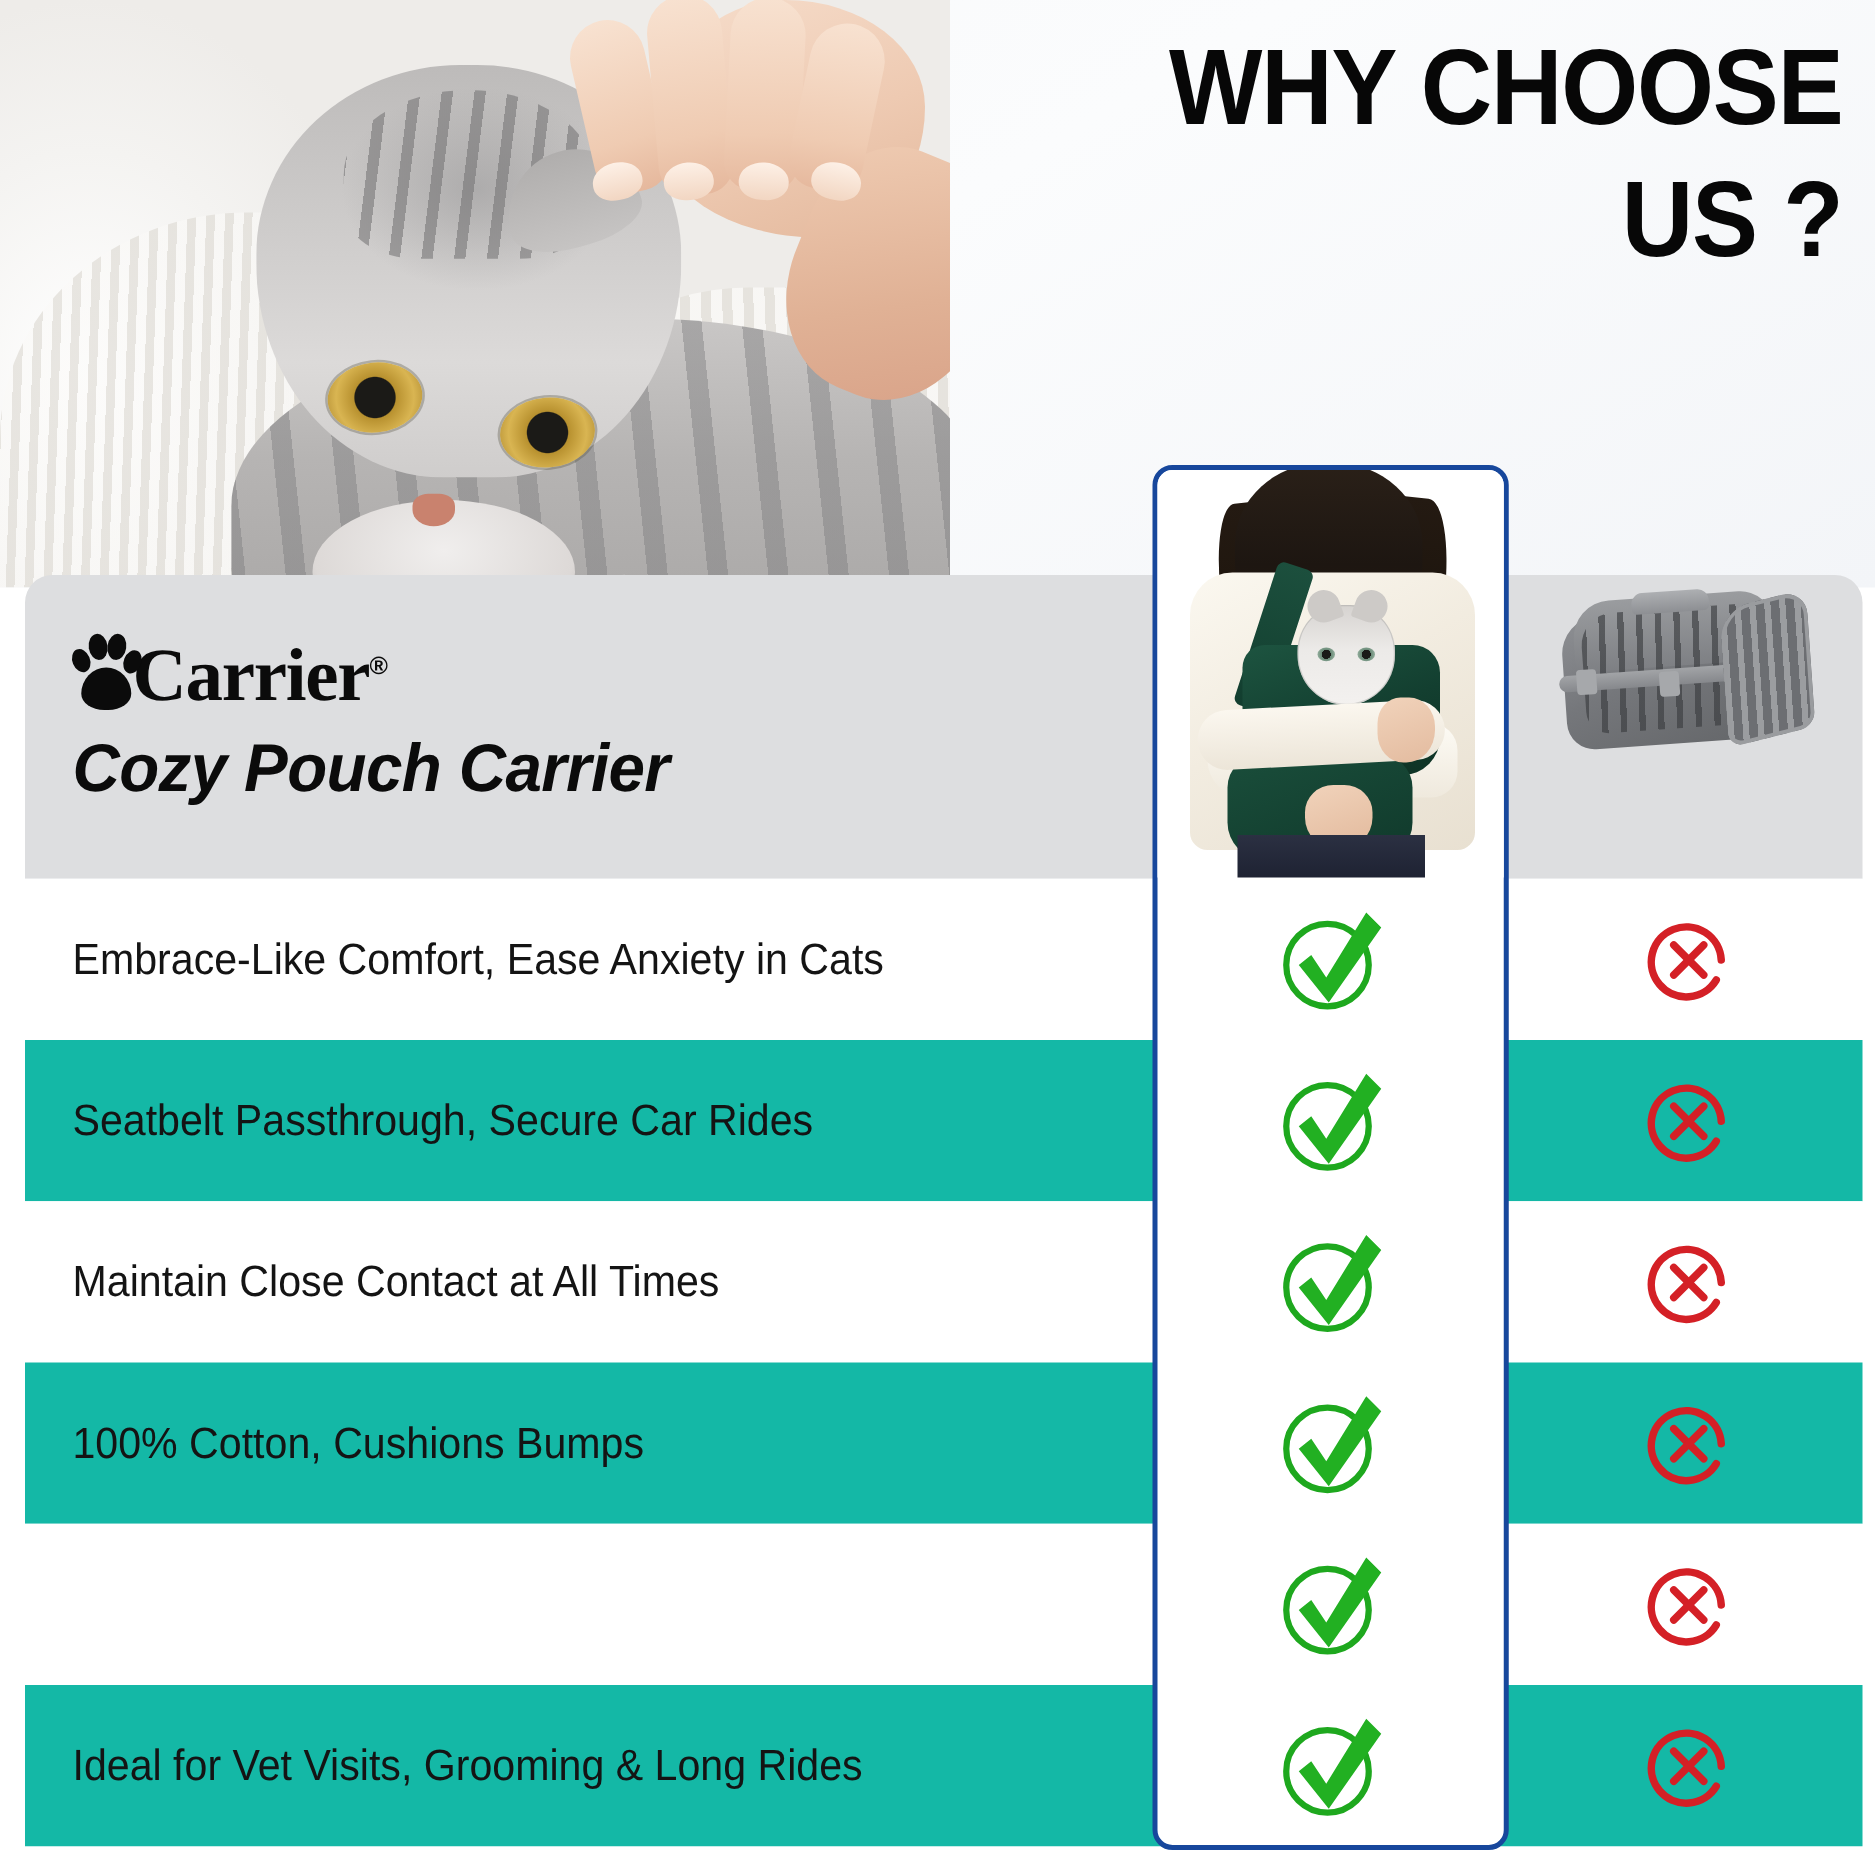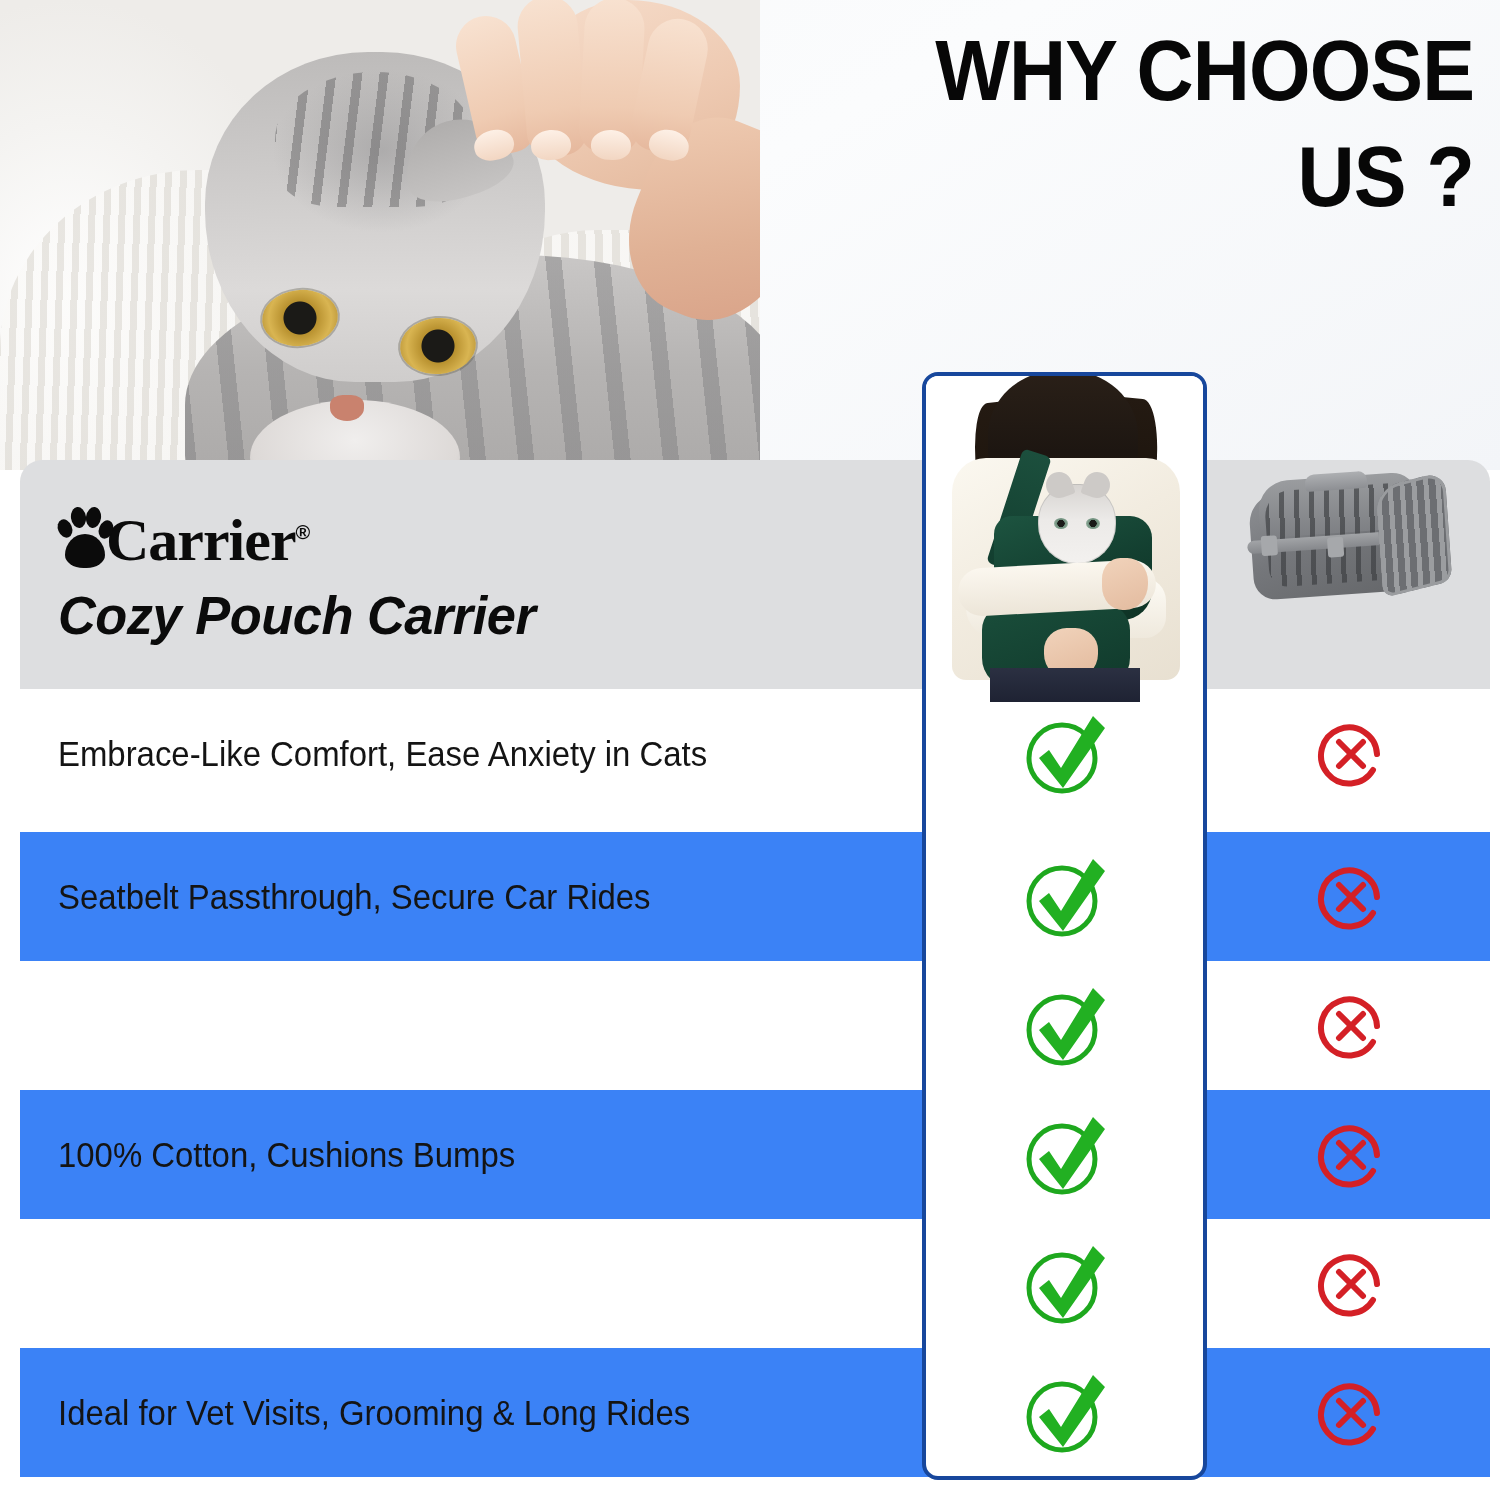--- a/index.html
+++ b/index.html
@@ -141,21 +141,21 @@
     position:absolute; left:20px; top:460px; width:1472px; height:1020px;
   }
   .head-band{
     position:absolute; left:0; top:0; width:1470px; height:243px;
     background:#dddee0;
     border-radius:22px 22px 0 0;
   }
   .row{
     position:absolute; left:0; width:1470px; height:129px;
   }
-  .row.alt{ background:#3b82f6; }
+  .row.alt{ background:#14b8a6; }
   .row.plain{ background:#ffffff; }
   .row-label{
     position:absolute; left:38px; top:50%; transform:translateY(-50%);
     font-size:35px; color:#141414; font-weight:400;
     transform-origin:left center;
     white-space:nowrap;
   }
   .row-label span{ display:inline-block; transform: scaleX(.94); transform-origin:left center;}
 
   
@@ -445,21 +445,21 @@
         </div>
         <div class="pp-pouch2"></div>
         <div class="pp-arm"></div>
         <div class="pp-hand"></div>
         <div class="pp-hand2"></div>
         <div class="pp-pants"></div>
       </div>
     </div>
 
     <div id="rows-host">
-  <div class="row plain" style="top: 229px;">
+  <div class="row plain" style="top: 243px;">
     <div class="row-label"><span>Embrace-Like Comfort, Ease Anxiety in Cats</span></div>
     <div class="cell-icon check">
       <svg class="check-svg" width="96" height="96" viewBox="0 0 96 96">
         <circle cx="45" cy="52" r="33" fill="none" stroke="#1EA81E" stroke-width="5"></circle>
         <path d="M22 52 L32 44 L44 62 L76 10 L88 22 L46 82 Z" fill="#22B022"></path>
       </svg>
     </div>
     <div class="cell-icon cross">
       <svg class="cross-svg" width="80" height="80" viewBox="0 0 80 80">
         <path d="M62 56 A28 28 0 1 1 66 40" fill="none" stroke="#D42026" stroke-width="6" stroke-linecap="round"></path>
@@ -480,20 +480,21 @@
     <div class="cell-icon cross">
       <svg class="cross-svg" width="80" height="80" viewBox="0 0 80 80">
         <path d="M62 56 A28 28 0 1 1 66 40" fill="none" stroke="#D42026" stroke-width="6" stroke-linecap="round"></path>
         <path d="M28 28 L52 52" fill="none" stroke="#D42026" stroke-width="6" stroke-linecap="round"></path>
         <path d="M52 28 L28 52" fill="none" stroke="#D42026" stroke-width="6" stroke-linecap="round"></path>
       </svg>
     </div>
   </div>
 
   <div class="row plain" style="top: 501px;">
+    <div class="row-label"><span>Maintain Close Contact at All Times</span></div>
     <div class="cell-icon check">
       <svg class="check-svg" width="96" height="96" viewBox="0 0 96 96">
         <circle cx="45" cy="52" r="33" fill="none" stroke="#1EA81E" stroke-width="5"></circle>
         <path d="M22 52 L32 44 L44 62 L76 10 L88 22 L46 82 Z" fill="#22B022"></path>
       </svg>
     </div>
     <div class="cell-icon cross">
       <svg class="cross-svg" width="80" height="80" viewBox="0 0 80 80">
         <path d="M62 56 A28 28 0 1 1 66 40" fill="none" stroke="#D42026" stroke-width="6" stroke-linecap="round"></path>
         <path d="M28 28 L52 52" fill="none" stroke="#D42026" stroke-width="6" stroke-linecap="round"></path>

